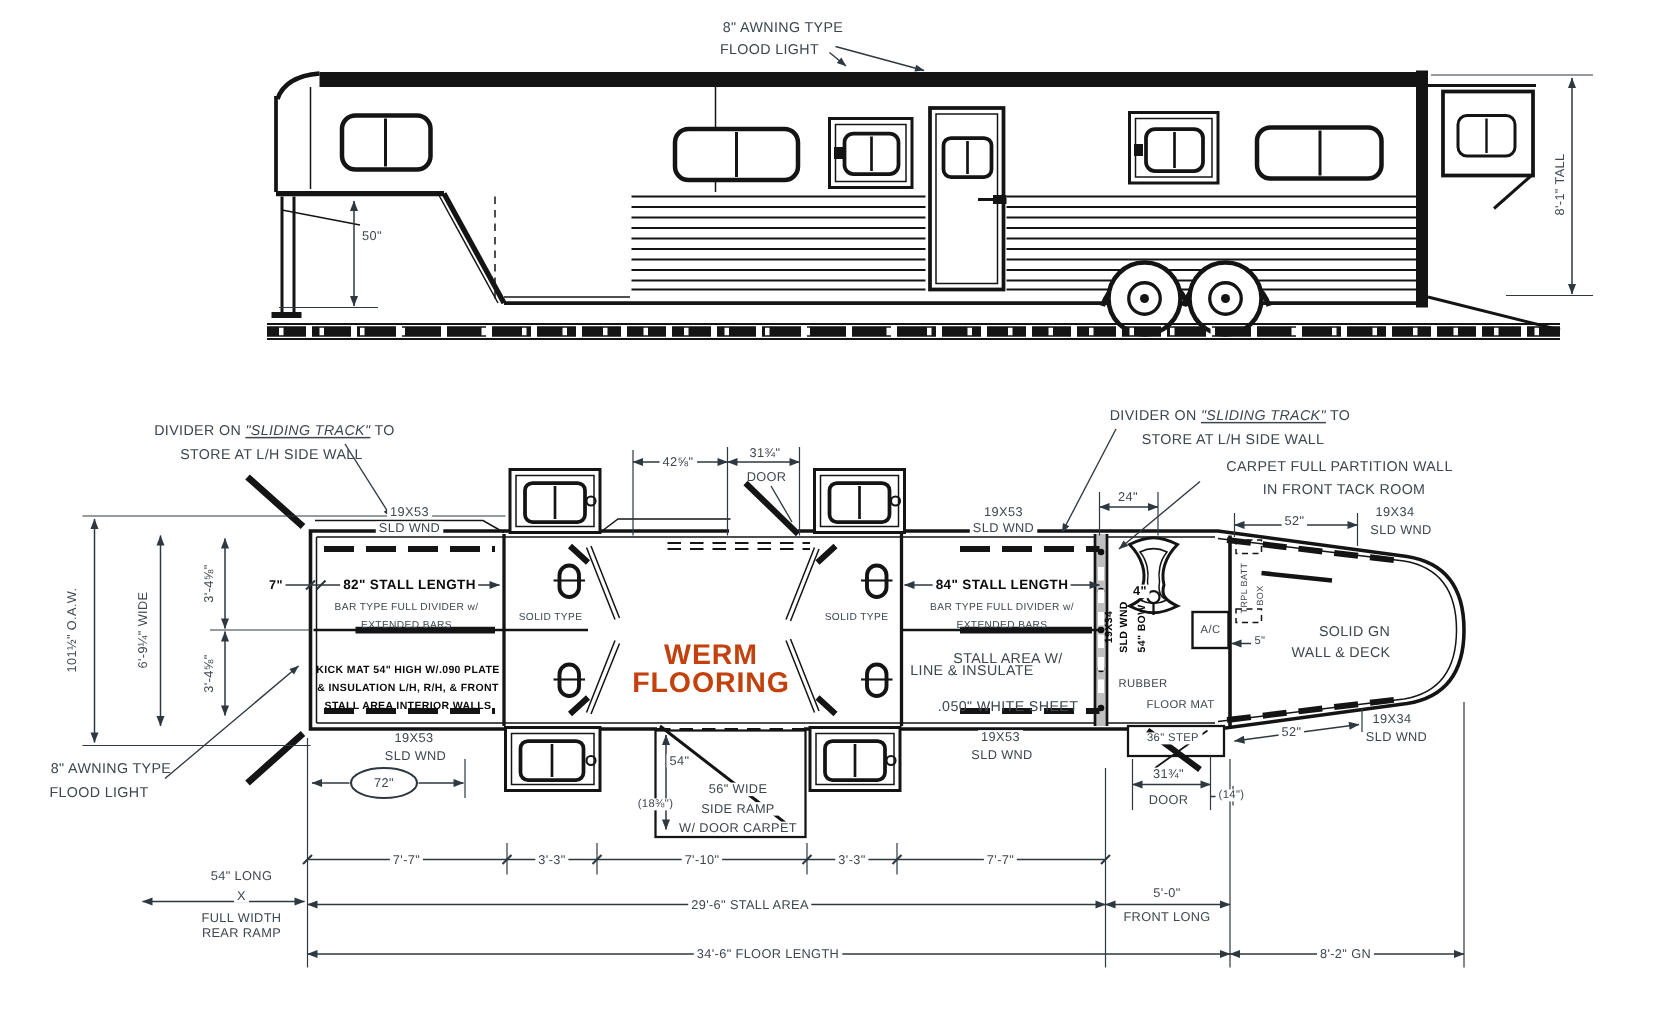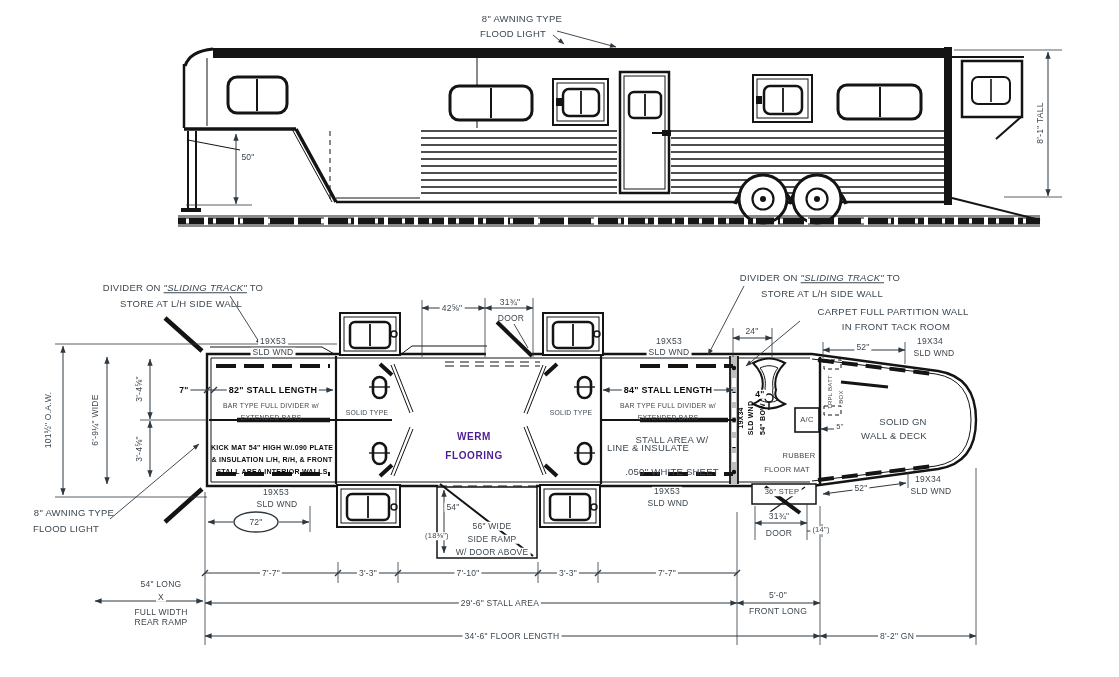--- a/index.html
+++ b/index.html
@@ -3,21 +3,21 @@
 <meta charset="utf-8">
 <style>
   html,body{margin:0;padding:0;background:#fff;}
   .canvas{position:relative;width:1119px;height:677px;background:#fff;overflow:hidden;
           font-family:"Liberation Sans",sans-serif;}
   svg{position:absolute;left:0;top:0;}
   .lbl{position:absolute;font-size:8.5px;color:#3d4750;letter-spacing:.25px;white-space:nowrap;
        transform:translate(-50%,-50%);line-height:1;z-index:3;}
   .bg{background:#fff;padding:0 2px;}
   .b{font-weight:700;color:#0a0a0a;}
-  .lg{font-size:10px;font-weight:700;color:#4c1d95;letter-spacing:.6px;}
+  .lg{font-size:19px;font-weight:700;color:#c2410c;letter-spacing:.6px;}
   .md{font-size:9.5px;}
   .sm{font-size:7.5px;}
   .xs{font-size:6.8px;}
   .rot{transform:translate(-50%,-50%) rotate(-90deg);}
   .it{font-style:italic;text-decoration:underline;}
 </style>
 </head>
 <body>
 
 <div class="canvas">
@@ -302,21 +302,21 @@
 <div class="lbl md" style="left:672px;top:472px">.050" WHITE SHEET</div>
 
 <div class="lbl b bg" style="left:760px;top:394px">4"</div>
 <div class="lbl rot b" style="left:740px;top:418px;font-size:7px">19X34</div>
 <div class="lbl rot b" style="left:750px;top:418px;font-size:7px">SLD WND</div>
 <div class="lbl rot b" style="left:762px;top:419px;font-size:7px">54" BOW</div>
 <div class="lbl sm" style="left:807px;top:420px">A/C</div>
 <div class="lbl sm bg" style="left:840px;top:427px">5"</div>
 <div class="lbl rot" style="left:830px;top:392px;font-size:6px">TRPL BATT</div>
 <div class="lbl rot" style="left:841px;top:397px;font-size:6px">BOX</div>
-<div class="lbl sm" style="left:799px;top:456px">RUBBER</div>
+<div class="lbl sm" style="left:762px;top:456px">RUBBER</div>
 <div class="lbl sm" style="left:787px;top:470px">FLOOR MAT</div>
 <div class="lbl sm bg" style="left:782px;top:492px">36" STEP</div>
 <div class="lbl bg" style="left:779px;top:516px">31¾"</div>
 <div class="lbl bg" style="left:779px;top:533px">DOOR</div>
 <div class="lbl sm bg" style="left:821px;top:530px">(14")</div>
 <div class="lbl bg" style="left:778px;top:595px">5'-0"</div>
 <div class="lbl bg" style="left:778px;top:611px">FRONT LONG</div>
 
 <div class="lbl md" style="left:903px;top:422px">SOLID GN</div>
 <div class="lbl md" style="left:894px;top:436px">WALL &amp; DECK</div>
@@ -326,21 +326,21 @@
 
 <div class="lbl bg" style="left:276px;top:492px">19X53</div>
 <div class="lbl bg" style="left:277px;top:504px">SLD WND</div>
 <div class="lbl" style="left:256px;top:522px">72"</div>
 <div class="lbl bg" style="left:667px;top:491px">19X53</div>
 <div class="lbl bg" style="left:668px;top:503px">SLD WND</div>
 <div class="lbl bg" style="left:453px;top:507px">54"</div>
 <div class="lbl sm bg" style="left:437px;top:536px">(18⅜")</div>
 <div class="lbl bg" style="left:492px;top:526px">56" WIDE</div>
 <div class="lbl bg" style="left:492px;top:539px">SIDE RAMP</div>
-<div class="lbl bg" style="left:492px;top:552px">W/ DOOR ABOVE</div>
+<div class="lbl bg" style="left:492px;top:552px">W/ DOOR CARPET</div>
 <div class="lbl bg" style="left:271px;top:573px">7'-7"</div>
 <div class="lbl bg" style="left:368px;top:573px">3'-3"</div>
 <div class="lbl bg" style="left:468px;top:573px">7'-10"</div>
 <div class="lbl bg" style="left:568px;top:573px">3'-3"</div>
 <div class="lbl bg" style="left:667px;top:573px">7'-7"</div>
 <div class="lbl bg" style="left:500px;top:603px">29'-6" STALL AREA</div>
 <div class="lbl bg" style="left:512px;top:636px">34'-6" FLOOR LENGTH</div>
 <div class="lbl bg" style="left:897px;top:636px">8'-2" GN</div>
 <div class="lbl bg" style="left:161px;top:584px">54" LONG</div>
 <div class="lbl bg" style="left:161px;top:597px">X</div>

